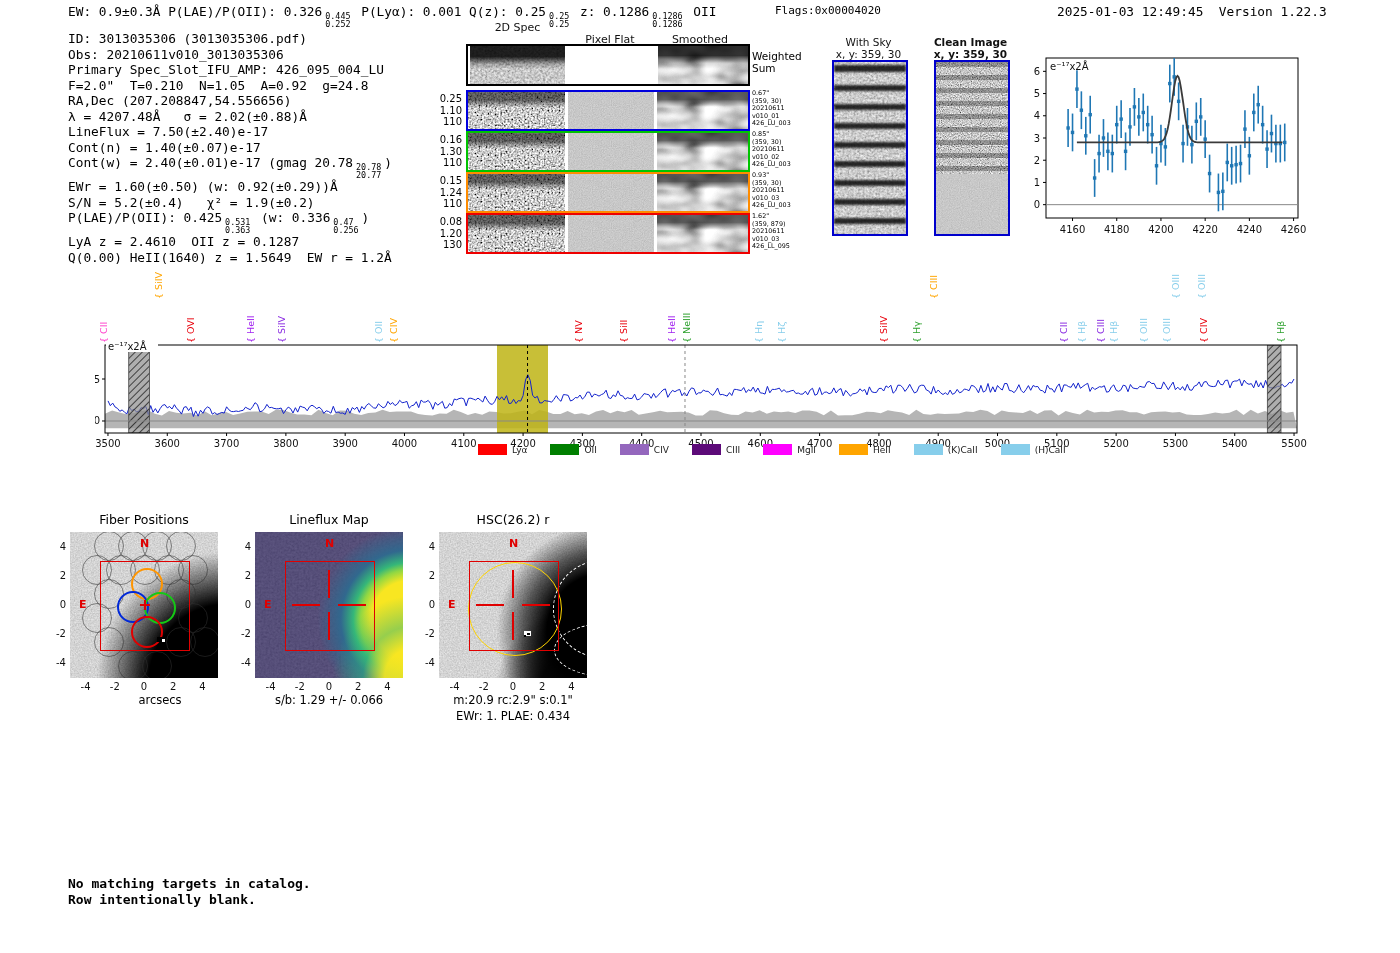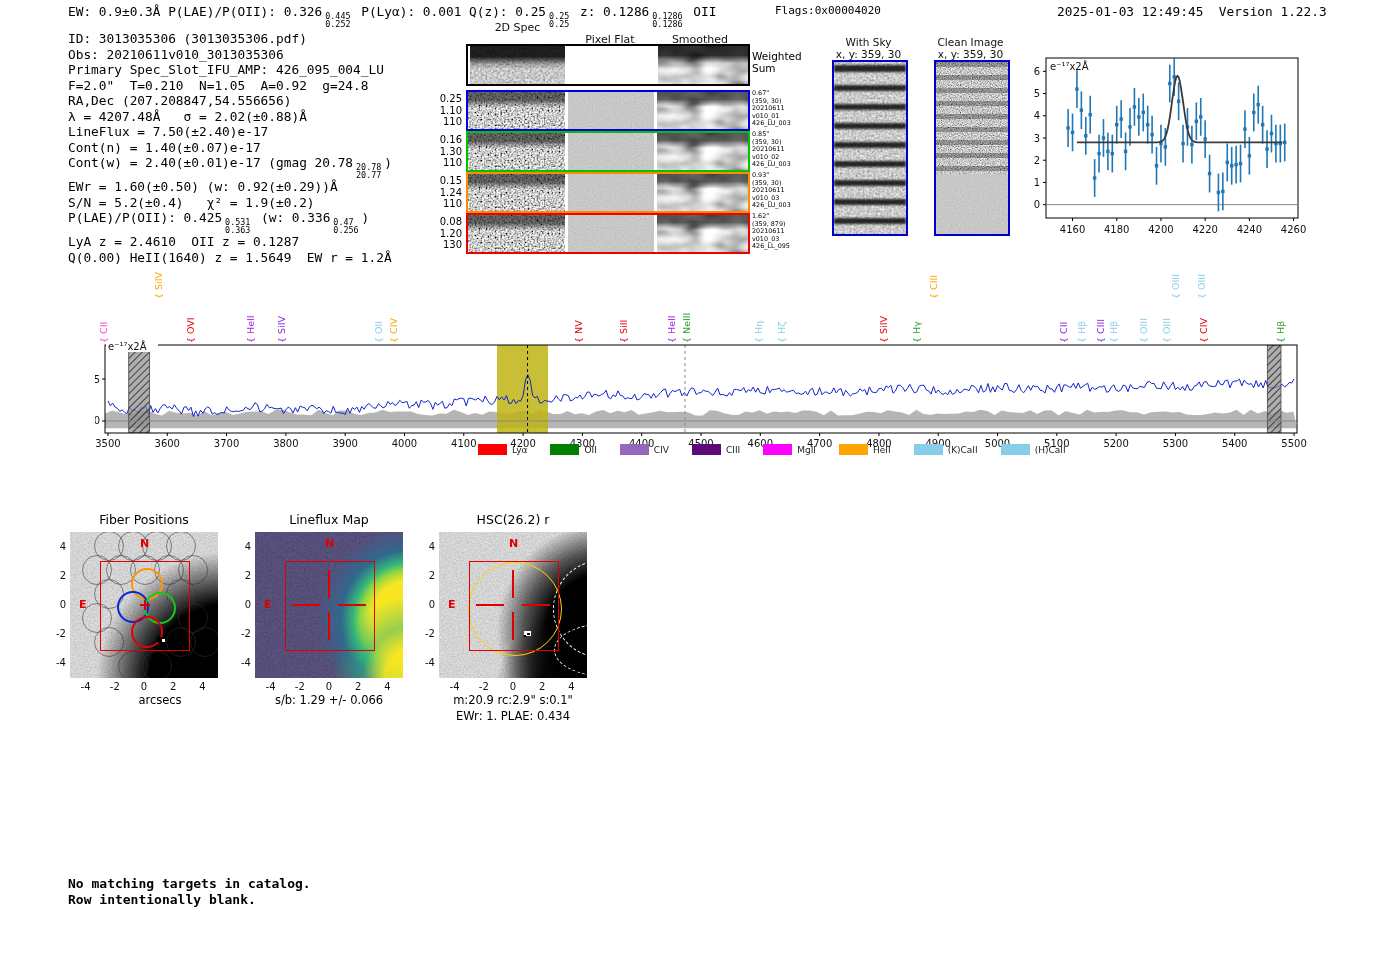--- a/index.html
+++ b/index.html
@@ -293,21 +293,21 @@
       <div>x, y: 359, 30</div>
   </div>
   <div class="abs" style="left:832px;top:60px;width:72px;height:172px;border:2px solid #0000cc;overflow:hidden;background:#efefef;">
     <div class="nz" style="left:0;top:0;width:72px;height:172px;">
         <svg width="72" height="172">
           <rect width="72" height="172" filter="url(#gnSoft)"></rect>
         </svg>
       </div>
     <div class="ov" style="background:repeating-linear-gradient(180deg, rgba(10,10,10,.85) 0 6px, rgba(250,250,250,.08) 6px 19px);filter:blur(1.1px);background-position:0 4px;"></div>
   </div>
-  <div class="abs stitle" style="left:922px;top:36px;width:97px;">
+  <div class="abs stitle" style="left:922px;top:36px;width:97px;font-weight:bold;">
     <div>Clean Image</div>
       <div>x, y: 359, 30</div>
   </div>
   <div class="abs" style="left:934px;top:60px;width:72px;height:172px;border:2px solid #0000cc;overflow:hidden;background:#9b9b9b;">
     <div class="nz" style="left:0;top:0;width:72px;height:112px;">
         <svg width="72" height="112">
           <rect width="72" height="112" filter="url(#gnFine)"></rect>
         </svg>
       <div class="ov" style="background:repeating-linear-gradient(180deg, rgba(0,0,0,.28) 0 5px, rgba(255,255,255,.06) 5px 13px);"></div>
       </div>

